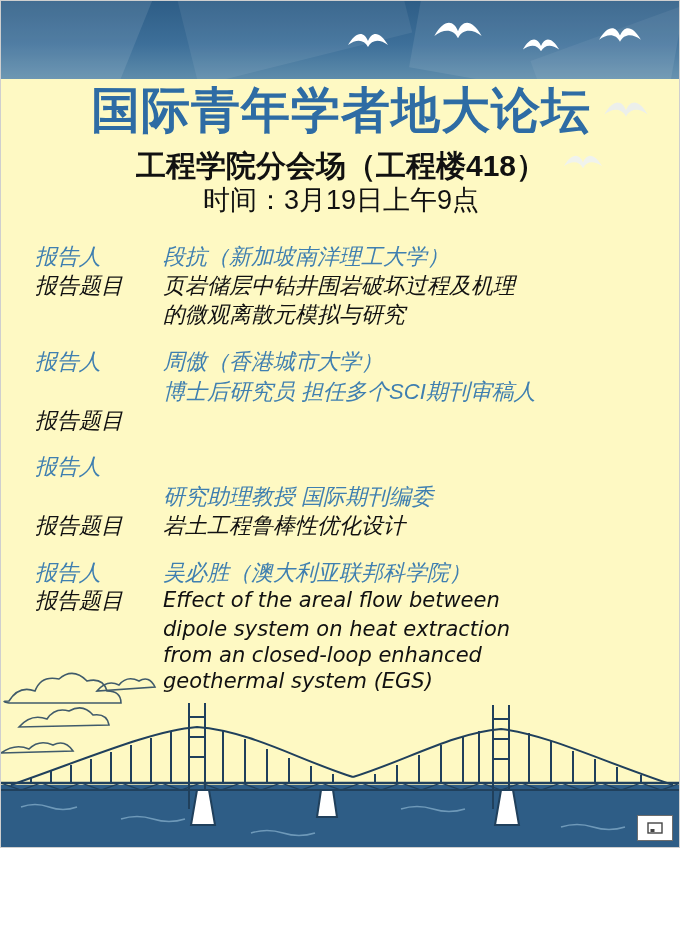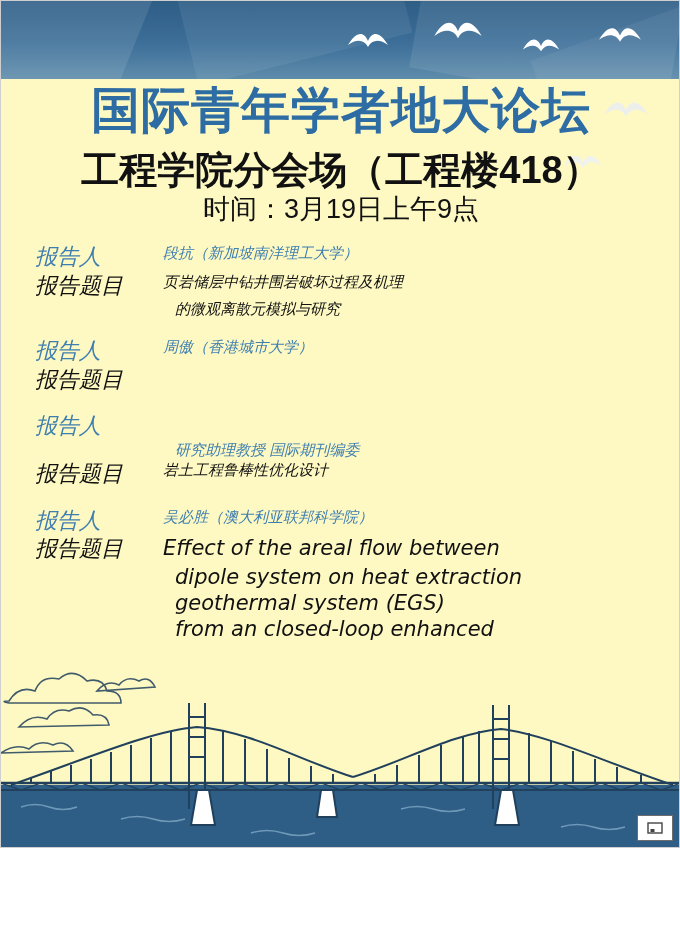--- a/index.html
+++ b/index.html
@@ -65,21 +65,21 @@
     font-weight: bold;
     font-size: 49px;
     letter-spacing: 1px;
     color: #2e6ca4;
     line-height: 1.12;
     margin: 0;
   }
   .sub-title {
     font-family: "Liberation Sans", sans-serif;
     font-weight: bold;
-    font-size: 38px;
+    font-size: 30px;
     color: #111111;
     margin: 10px 0 0 0;
     line-height: 1.2;
   }
   .time-line {
     font-family: "Liberation Sans", sans-serif;
     font-size: 27px;
     color: #111111;
     margin: 0 0 0 0;
     line-height: 1.2;
@@ -105,29 +105,28 @@
     flex: 0 0 128px;
     font-size: 22px;
     color: #111111;
     white-space: nowrap;
   }
   .label.blue {
     color: #3f7fb0;
   }
   .value {
     flex: 1 1 auto;
-    font-size: 15px;
+    font-size: 22px;
     color: #111111;
   }
   .value.blue {
     color: #3f7fb0;
   }
   .cont {
     display: flex;
-    gap: 12px;
   }
   .cont .spacer {
     flex: 0 0 128px;
   }
   .cont .value {
     flex: 1 1 auto;
   }
   .latin {
     font-family: "DejaVu Sans", sans-serif;
     font-size: 21px;
@@ -229,20 +228,21 @@
       </div>
     </div>
 
     <div class="talk">
       <div class="row">
         <div class="label blue">报告人</div>
         <div class="value blue">周傲（香港城市大学）</div>
       </div>
       <div class="cont">
         <div class="spacer"></div>
+        <div class="value blue">博士后研究员 担任多个SCI期刊审稿人</div>
       </div>
       <div class="row">
         <div class="label">报告题目</div>
       </div>
     </div>
 
     <div class="talk">
       <div class="row">
         <div class="label blue">报告人</div>
       </div>
@@ -267,25 +267,25 @@
       <div class="row">
         <div class="label">报告题目</div>
         <div class="value latin">Effect of the areal flow between</div>
       </div>
       <div class="cont">
         <div class="spacer"></div>
         <div class="value latin">dipole system on heat extraction</div>
       </div>
       <div class="cont">
         <div class="spacer"></div>
+        <div class="value latin">from an closed-loop enhanced</div>
+      </div>
+      <div class="cont">
+        <div class="spacer"></div>
         <div class="value latin">geothermal system (EGS)</div>
-      </div>
-      <div class="cont">
-        <div class="spacer"></div>
-        <div class="value latin">from an closed-loop enhanced</div>
       </div>
     </div>
 
   </div>
 
   <div class="bottom-art">
     <svg class="art-svg" width="680" height="190" viewBox="0 0 680 190">
 
       <rect x="0" y="128" width="680" height="62" fill="#2e5d86"></rect>
 

